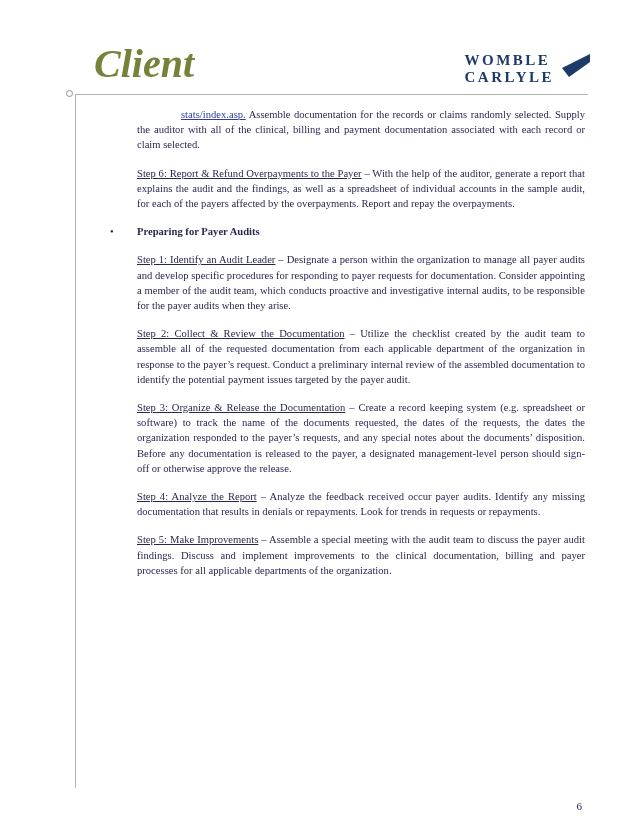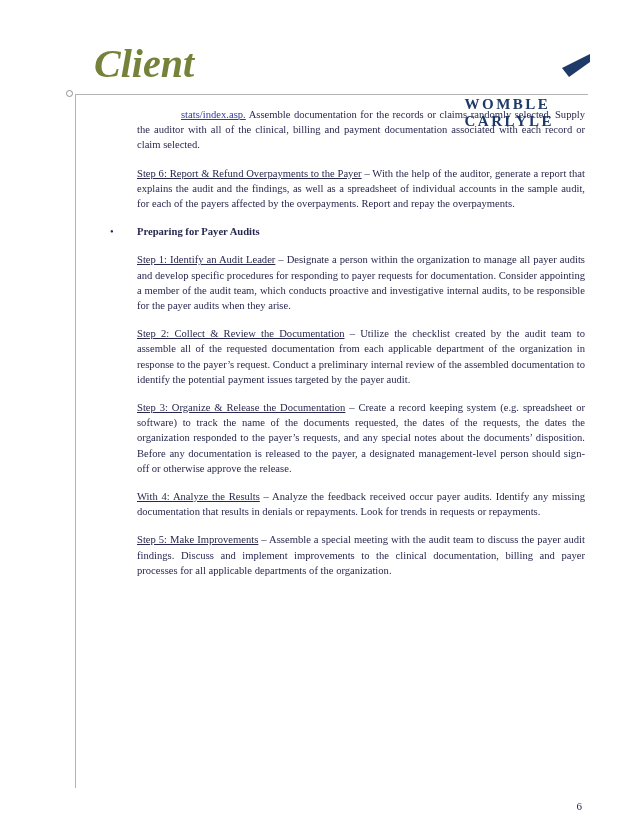--- a/index.html
+++ b/index.html
@@ -54,21 +54,20 @@
     align-items: flex-start;
   }
   .firm-text {
     font-family: "Liberation Serif", serif;
     font-weight: 600;
     font-size: 15px;
     line-height: 17px;
     letter-spacing: 2.5px;
     color: var(--firm-navy);
     text-align: left;
-    margin-top: 44px;
   }
   .firm-flag {
     margin-left: 6px;
     margin-top: 1px;
   }
   .firm-flag svg { display: block; }
   .firm-flag polygon { fill: var(--firm-navy); }
 
   
   .anchor-circle {
@@ -156,19 +155,19 @@
   <div class="rule-h"></div>
   <div class="rule-v"></div>
 
   <main class="content">
       <p class="para"><span class="run-link">stats/index.asp.</span><span class="run-normal"> Assemble documentation for the records or claims randomly selected. Supply the auditor with all of the clinical, billing and payment documentation associated with each record or claim selected.</span></p>
       <p class="para"><span class="run-underline">Step 6: Report &amp; Refund Overpayments to the Payer</span><span class="run-normal"> – With the help of the auditor, generate a report that explains the audit and the findings, as well as a spreadsheet of individual accounts in the sample audit, for each of the payers affected by the overpayments.  Report and repay the overpayments.</span></p>
       <p class="para bullet-item"><span class="bullet-dot">•</span><span class="run-bold">Preparing for Payer Audits</span></p>
       <p class="para"><span class="run-underline">Step 1: Identify an Audit Leader</span><span class="run-normal"> – Designate a person within the organization to manage all payer audits and develop specific procedures for responding to payer requests for documentation. Consider appointing a member of the audit team, which conducts proactive and investigative internal audits, to be responsible for the payer audits when they arise.</span></p>
       <p class="para"><span class="run-underline">Step 2: Collect &amp; Review the Documentation</span><span class="run-normal"> – Utilize the checklist created by the audit team to assemble all of the requested documentation from each applicable department of the organization in response to the payer’s request. Conduct a preliminary internal review of the assembled documentation to identify the potential payment issues targeted by the payer audit.</span></p>
       <p class="para"><span class="run-underline">Step 3: Organize &amp; Release the Documentation</span><span class="run-normal"> – Create a record keeping system (e.g. spreadsheet or software) to track the name of the documents requested, the dates of the requests, the dates the organization responded to the payer’s requests, and any special notes about the documents’ disposition.  Before any documentation is released to the payer, a designated management-level person should sign-off or otherwise approve the release.</span></p>
-      <p class="para"><span class="run-underline">With 4: Analyze the Results</span><span class="run-normal"> – Analyze the feedback received occur payer audits. Identify any missing documentation that results in denials or repayments. Look for trends in requests or repayments.</span></p>
+      <p class="para"><span class="run-underline">Step 4: Analyze the Report</span><span class="run-normal"> – Analyze the feedback received occur payer audits. Identify any missing documentation that results in denials or repayments. Look for trends in requests or repayments.</span></p>
       <p class="para"><span class="run-underline">Step 5: Make Improvements</span><span class="run-normal"> – Assemble a special meeting with the audit team to discuss the payer audit findings. Discuss and implement improvements to the clinical documentation, billing and payer processes for all applicable departments of the organization.</span></p>
     </main>
 
   <span class="page-number">6</span>
 
 </div>
 
 </body></html>

